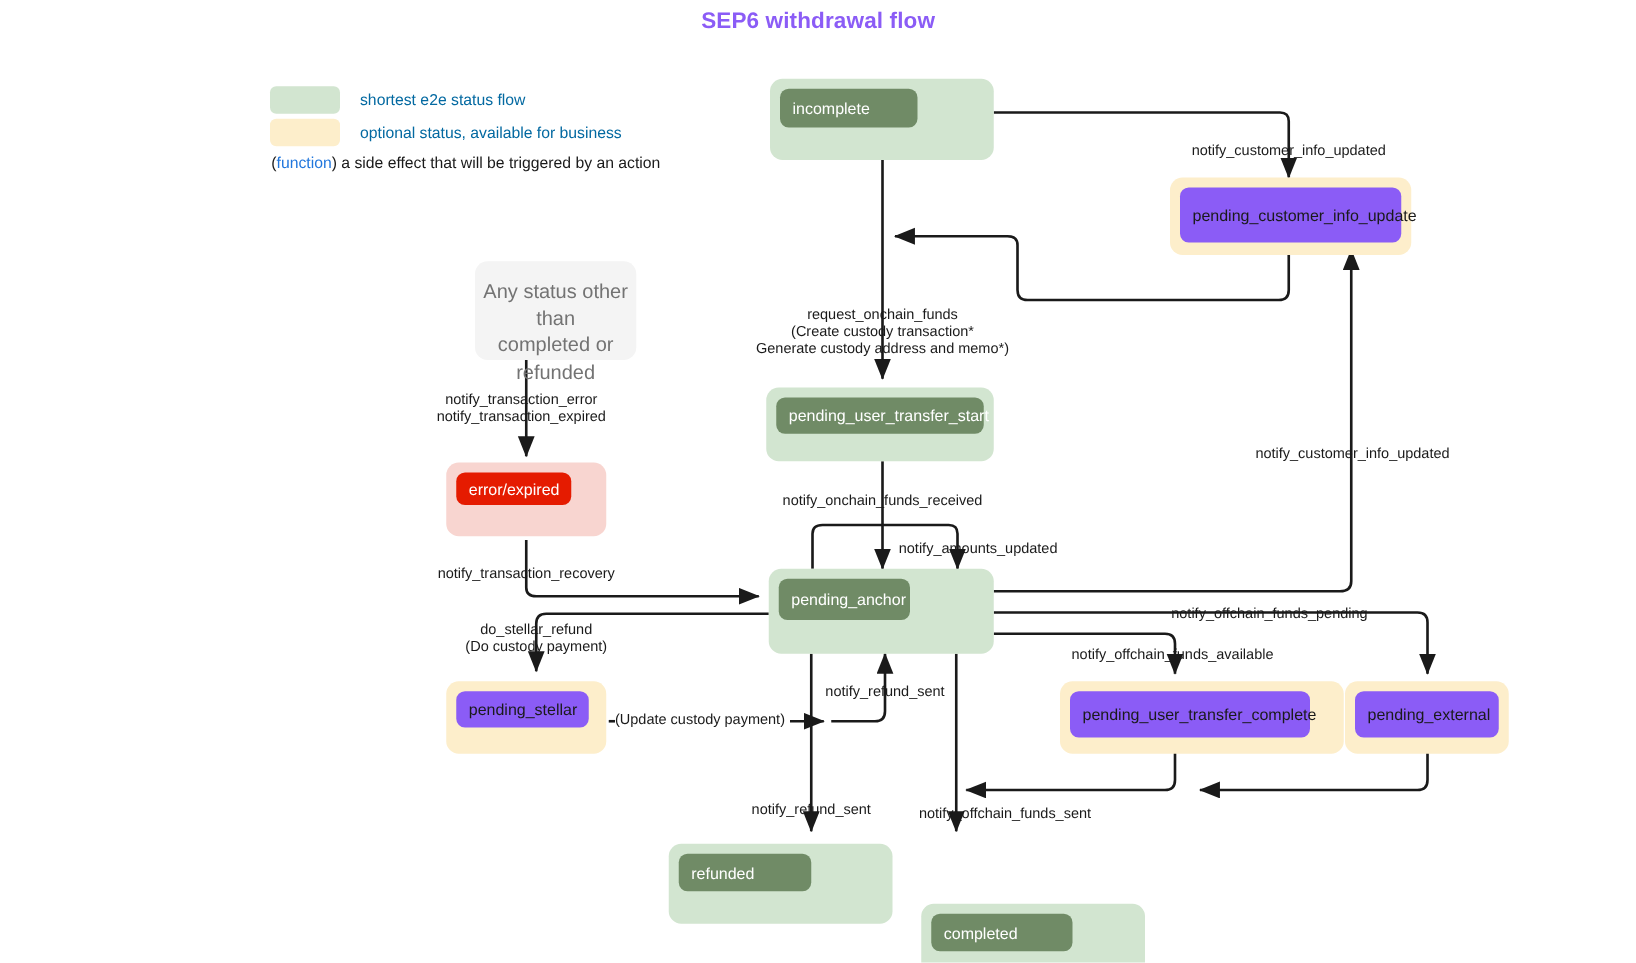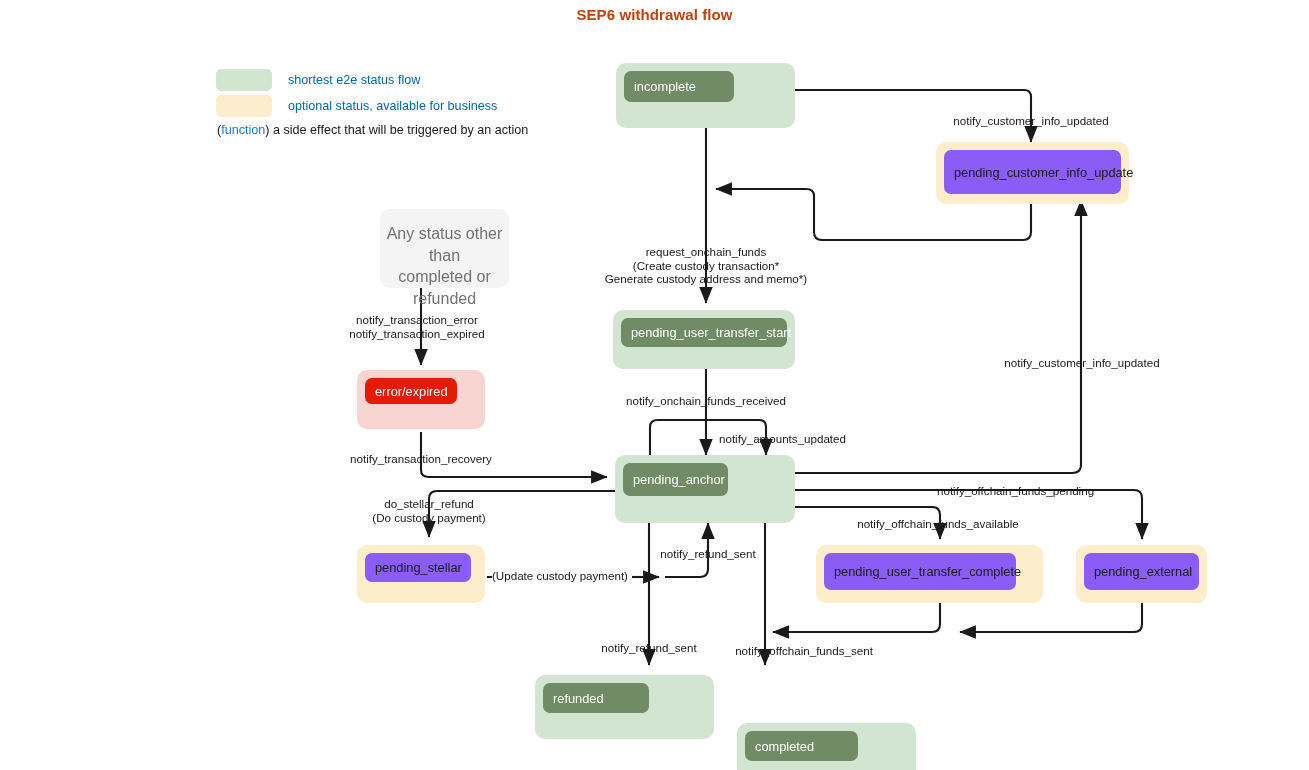--- a/index.html
+++ b/index.html
@@ -7,21 +7,21 @@
     width:1309px;height:770px;
     background:#ffffff;
     font-family:"Liberation Sans", sans-serif;
     overflow:hidden;
     position:relative;
   }
   #stage{position:absolute;left:0;top:0;width:1309px;height:770px;}
 
   .title{
     position:absolute;left:0;top:6px;width:1309px;text-align:center;
-    font-size:15px;font-weight:bold;color:#c2410c;letter-spacing:.1px;
+    font-size:18px;font-weight:bold;color:#8b5cf6;letter-spacing:.1px;
   }
 
   
   .legend-row{position:absolute;display:flex;align-items:center;}
   .swatch{width:56px;height:22px;border-radius:5px;}
   .legend-text{font-size:12.6px;color:#0369a1;margin-left:16px;white-space:nowrap;}
   .legend-note{position:absolute;font-size:12.6px;color:#1a1a1a;white-space:nowrap;}
   .fn{color:#2277dd;}
 
   
@@ -142,21 +142,21 @@
   </div>
 
   <div class="node bg-green" style="left:613px;top:310px;width:182px;height:59px;">
     <div class="inner in-green" style="width:166px;height:29px;">pending_user_transfer_start</div>
   </div>
 
   <div class="node bg-orange" style="left:357px;top:545px;width:128px;height:58px;">
     <div class="inner in-orange" style="width:106px;height:29px;">pending_stellar</div>
   </div>
 
-  <div class="node bg-orange" style="left:816px;top:545px;width:227px;height:58px;">
+  <div class="node bg-orange" style="left:848px;top:545px;width:227px;height:58px;">
     <div class="inner in-orange" style="width:192px;height:37px;">pending_user_transfer_complete</div>
   </div>
 
   <div class="node bg-orange" style="left:1076px;top:545px;width:131px;height:58px;">
     <div class="inner in-orange" style="width:115px;height:37px;">pending_external</div>
   </div>
 
   <div class="node bg-green" style="left:535px;top:675px;width:179px;height:64px;">
     <div class="inner in-green" style="width:106px;height:30px;">refunded</div>
   </div>

